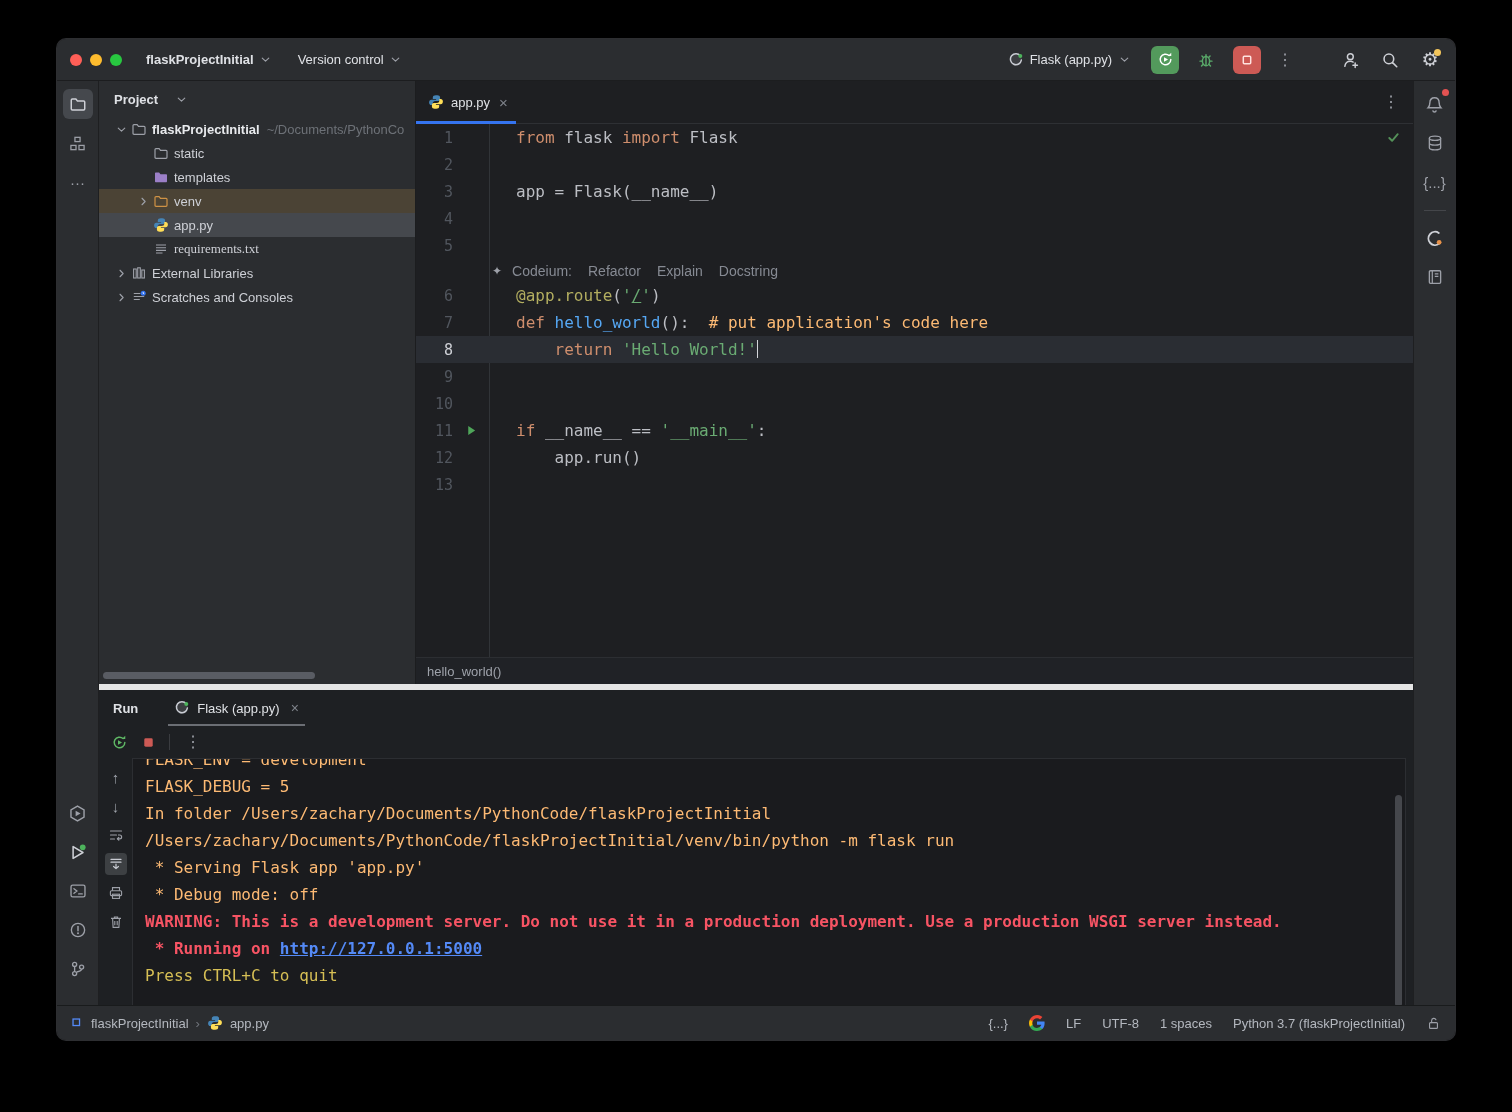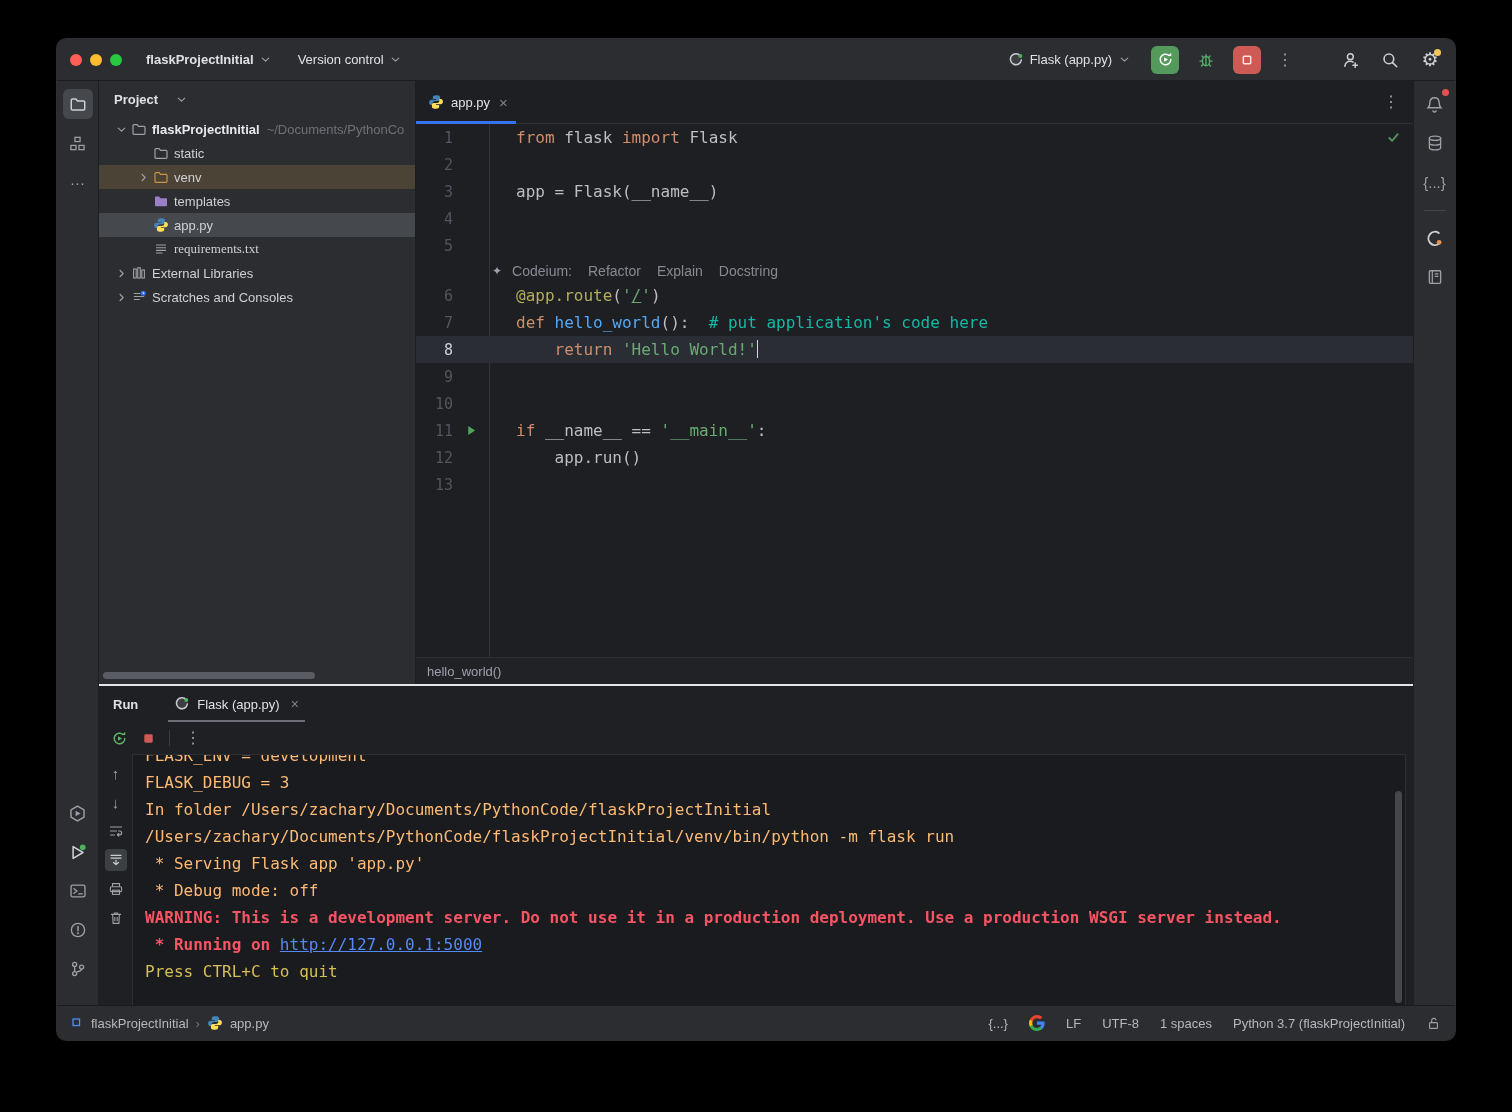--- a/index.html
+++ b/index.html
@@ -60,48 +60,48 @@
   .gutterline{position:absolute;left:73px;top:0;bottom:0;width:1px;background:#313438;}
   .code-line{height:27px;display:flex;align-items:center;white-space:pre;position:relative;}
   .code-line.current{background:#2a2d33;}
   .gcell{width:73px;flex:none;display:flex;align-items:center;}
   .lnum{width:37px;text-align:right;color:#51565e;font-size:15px;flex:none;}
   .lnum.cur{color:#ced0d6;}
   .gmark{width:36px;flex:none;display:flex;align-items:center;justify-content:center;}
   .ctext{padding-left:3px;margin-left:24px;}
   .tok-kw{color:#cf8e6d}.tok-fn{color:#56a8f5}.tok-str{color:#6aab73}
   .tok-strline{color:#6aab73;text-decoration:underline}.tok-deco{color:#b3ae60}
-  .tok-com{color:#14b8a6}.tok-txt{color:#bcbec4}
+  .tok-com{color:#fdba74}.tok-txt{color:#bcbec4}
   .caret{display:inline-block;width:1.5px;height:18px;background:#d4d6da;vertical-align:-3px;}
   .hint-row{height:23px;display:flex;align-items:center;gap:16px;padding-left:76px;
     font-family:"Liberation Sans",sans-serif;font-size:14px;color:#868a93;}
   .hint-row .sparkle{font-size:12px;margin-right:-6px;color:#9da0a8;}
   .check{position:absolute;top:6px;right:12px;}
   .breadcrumb{height:26px;flex:none;border-top:1px solid #2c2e32;background:#202226;display:flex;align-items:center;
     padding-left:11px;color:#9ea2aa;font-size:13px;}
   
-  .run-panel{flex:1;min-height:0;display:flex;flex-direction:column;background:#1e2023;border-top:2px solid #e5e5e5;}
+  .run-panel{flex:1;min-height:0;display:flex;flex-direction:column;background:#1e2023;border-top:6px solid #e5e5e5;}
   .rp-header{height:36px;flex:none;display:flex;align-items:center;padding-left:14px;}
   .rp-title{color:#dfe1e5;font-size:13px;font-weight:700;margin-right:30px;}
   .rp-tab{height:36px;display:flex;align-items:center;gap:7px;color:#dfe1e5;font-size:13px;position:relative;padding:0 6px;}
   .rp-tab::after{content:"";position:absolute;left:0;right:0;bottom:0;height:2px;background:#6b6e74;}
   .rp-tab .close{color:#7f838b;font-size:14px;margin-left:4px;}
   .rp-toolbar{height:32px;flex:none;display:flex;align-items:center;gap:13px;padding-left:12px;}
   .tdiv{width:1px;height:16px;background:#3a3c40;}
   .rp-body{flex:1;min-height:0;display:flex;}
   .rp-strip{width:33px;flex:none;display:flex;flex-direction:column;align-items:center;gap:7px;padding-top:8px;}
   .sicon{width:22px;height:22px;display:flex;align-items:center;justify-content:center;color:#9ea2aa;font-size:15px;}
   .sicon.active{background:#3d4043;border-radius:4px;}
   .console{flex:1;margin-right:7px;background:#1a1b1e;border:1px solid #2c2e32;border-bottom:none;position:relative;overflow:hidden;
     font-family:"DejaVu Sans Mono",monospace;font-size:16px;}
   .c-wrap{margin-top:-13px;padding-left:12px;}
   .c-line{height:27px;line-height:27px;white-space:pre;color:#fdba74;}
   .c-line.red{color:#f75464;font-weight:700;}
   .c-line.yellow{color:#d6bf55;}
-  .c-link{color:#548af7;text-decoration:underline;font-weight:400;}
+  .c-link{color:#548af7;text-decoration:underline;font-weight:700;}
   .scroll-v{position:absolute;right:3px;top:36px;width:7px;height:212px;border-radius:4px;background:#45474c;}
   
   .statusbar{height:34px;flex:none;background:#2b2d30;border-top:1px solid rgba(0,0,0,.4);display:flex;align-items:center;
     padding:0 14px;color:#b4b8bf;font-size:13px;}
   .sb-left{display:flex;align-items:center;gap:7px;}
   .sb-sep{color:#6f737a;font-size:13px;}
   .sb-right{margin-left:auto;display:flex;align-items:center;gap:21px;}
   .sb-item{white-space:nowrap;}
   svg{display:block;}
 </style>
@@ -294,41 +294,41 @@
               </div>
               <div class="tree-row" style="padding-left: 36px;">
                 <span class="chev"></span>
                 <span class="ticon">
                   <svg width="16" height="16" viewBox="0 0 16 16" fill="none" xmlns="http://www.w3.org/2000/svg">
                     <path d="M2 4.6c0-.6.4-1 1-1h3.1l1.4 1.7H13c.6 0 1 .4 1 1v6c0 .6-.4 1-1 1H3c-.6 0-1-.4-1-1z" stroke="#9da0a8" stroke-width="1.2"></path>
                   </svg>
                 </span>
                 <span class="lbl">static</span>
               </div>
+              <div class="tree-row" style="padding-left: 36px;">
+                <span class="chev"></span>
+                <span class="ticon">
+                  <svg width="16" height="16" viewBox="0 0 16 16" fill="none" xmlns="http://www.w3.org/2000/svg">
+                    <path d="M2 4.6c0-.6.4-1 1-1h3.1l1.4 1.7H13c.6 0 1 .4 1 1v6c0 .6-.4 1-1 1H3c-.6 0-1-.4-1-1z" fill="#9b7fc7"></path>
+                  </svg>
+                </span>
+                <span class="lbl">templates</span>
+              </div>
               <div class="tree-row context" style="padding-left: 36px;">
                 <span class="chev">
                   <svg width="13" height="13" viewBox="0 0 16 16" fill="none" xmlns="http://www.w3.org/2000/svg">
                     <path d="M6.2 4 10 8l-3.8 4" stroke="#9da0a8" stroke-width="1.4" stroke-linecap="round" stroke-linejoin="round"></path>
                   </svg>
                 </span>
                 <span class="ticon">
                   <svg width="16" height="16" viewBox="0 0 16 16" fill="none" xmlns="http://www.w3.org/2000/svg">
                     <path d="M2 4.6c0-.6.4-1 1-1h3.1l1.4 1.7H13c.6 0 1 .4 1 1v6c0 .6-.4 1-1 1H3c-.6 0-1-.4-1-1z" stroke="#cf9245" stroke-width="1.2"></path>
                   </svg>
                 </span>
                 <span class="lbl">venv</span>
-              </div>
-              <div class="tree-row" style="padding-left: 36px;">
-                <span class="chev"></span>
-                <span class="ticon">
-                  <svg width="16" height="16" viewBox="0 0 16 16" fill="none" xmlns="http://www.w3.org/2000/svg">
-                    <path d="M2 4.6c0-.6.4-1 1-1h3.1l1.4 1.7H13c.6 0 1 .4 1 1v6c0 .6-.4 1-1 1H3c-.6 0-1-.4-1-1z" fill="#9b7fc7"></path>
-                  </svg>
-                </span>
-                <span class="lbl">templates</span>
               </div>
               <div class="tree-row selected" style="padding-left: 36px;">
                 <span class="chev"></span>
                 <span class="ticon">
                   <svg width="16" height="16" viewBox="0 0 16 16" fill="none" xmlns="http://www.w3.org/2000/svg">
                     <path fill="#4584b6" d="M7.9 1.2c-1.9 0-3.1.8-3.1 2.2v1.7h3.3v.7H3.3C1.9 5.8 1.1 7 1.1 8.5s.8 2.6 2.2 2.6h1.4V9.3c0-1.3 1.1-2.3 2.4-2.3h3.1c1.1 0 1.9-.9 1.9-2V3.4c0-1.4-1.3-2.2-2.7-2.2z"></path>
                     <path fill="#ffde57" d="M8.1 14.8c1.9 0 3.1-.8 3.1-2.2v-1.7H7.9v-.7h4.8c1.4 0 2.2-1.2 2.2-2.7s-.8-2.6-2.2-2.6h-1.4v1.8c0 1.3-1.1 2.3-2.4 2.3H5.8c-1.1 0-1.9.9-1.9 2v1.6c0 1.4 1.3 2.2 2.7 2.2z"></path>
                   </svg>
                 </span>
                 <span class="lbl">app.py</span>
@@ -492,21 +492,21 @@
                   <svg width="16" height="16" viewBox="0 0 16 16" fill="none" xmlns="http://www.w3.org/2000/svg">
                     <path d="M3 4.4h10M6.4 4.4V3h3.2v1.4M4.6 4.4l.5 9h5.8l.5-9" stroke="#9da0a8" stroke-width="1.1"></path>
                     <path d="M6.8 7v4.2M9.2 7v4.2" stroke="#9da0a8" stroke-width="1.1"></path>
                   </svg>
                 </span>
               </span>
           </div>
           <div class="console">
             <div class="c-wrap" id="console-lines">
                 <div class="c-line">FLASK_ENV = development</div>
-                <div class="c-line">FLASK_DEBUG = 3</div>
+                <div class="c-line">FLASK_DEBUG = 5</div>
                 <div class="c-line">In folder /Users/zachary/Documents/PythonCode/flaskProjectInitial</div>
                 <div class="c-line">/Users/zachary/Documents/PythonCode/flaskProjectInitial/venv/bin/python -m flask run</div>
                 <div class="c-line"> * Serving Flask app 'app.py'</div>
                 <div class="c-line"> * Debug mode: off</div>
                 <div class="c-line red">WARNING: This is a development server. Do not use it in a production deployment. Use a production WSGI server instead.</div>
                 <div class="c-line red"> * Running on <span class="c-link">http://127.0.0.1:5000</span></div>
                 <div class="c-line yellow">Press CTRL+C to quit</div>
               </div>
             <div class="scroll-v"></div>
           </div>

